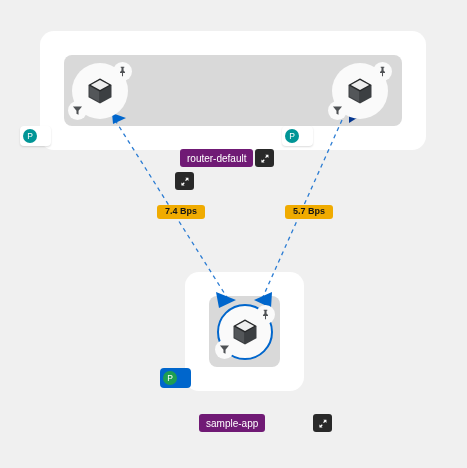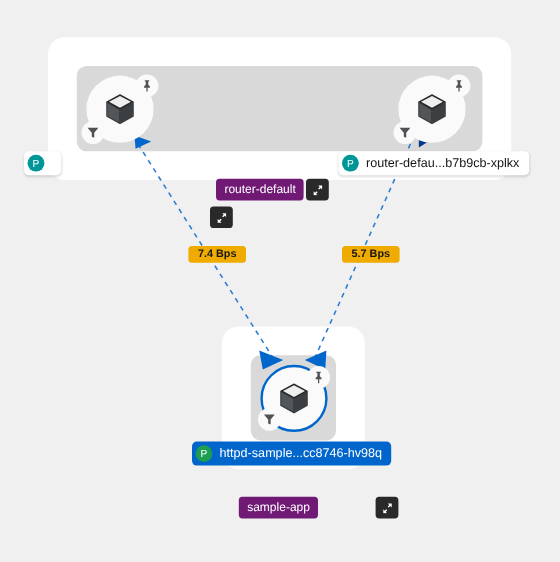--- a/index.html
+++ b/index.html
@@ -254,26 +254,24 @@
       </svg>
     </div>
   </div>
 
   <div id="pill-ct2ws" class="pill light">
     <span class="p-dot">P</span>
   </div>
 
   <div id="pill-xplkx" class="pill light">
     <span class="p-dot">P</span>
-    <span>router-defau...b7b9cb-xplkx</span>
   </div>
 
   <div id="pill-httpd" class="pill primary">
     <span class="p-dot">P</span>
-    <span>httpd-sample...cc8746-hv98q</span>
   </div>
 
   <div id="chip-router-default" class="chip">
     <div class="chip-label">router-default</div>
     <div class="chip-action">
       <svg viewBox="0 0 16 16">
         <path fill="#ffffff" d="M9.3 1.2H15v5.7l-2.1-2.1-2.3 2.3-1.5-1.5 2.3-2.3zM6.9 9.4l1.5 1.5-2.3 2.3 2.1 2.1H2.5V9.6l2.1 2.1z"></path>
       </svg>
     </div>
   </div>

